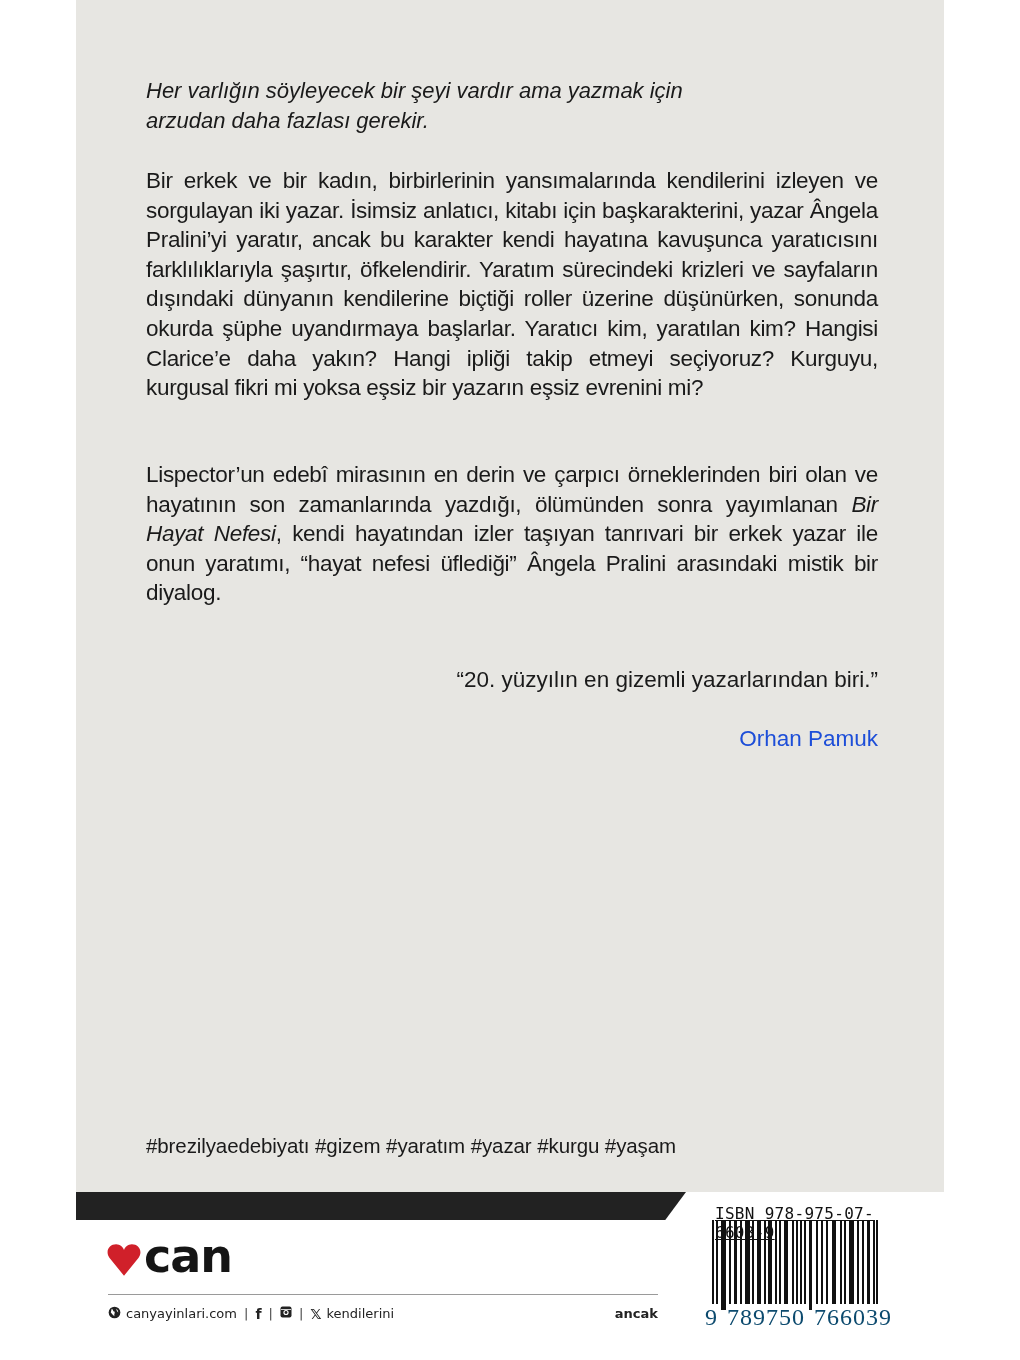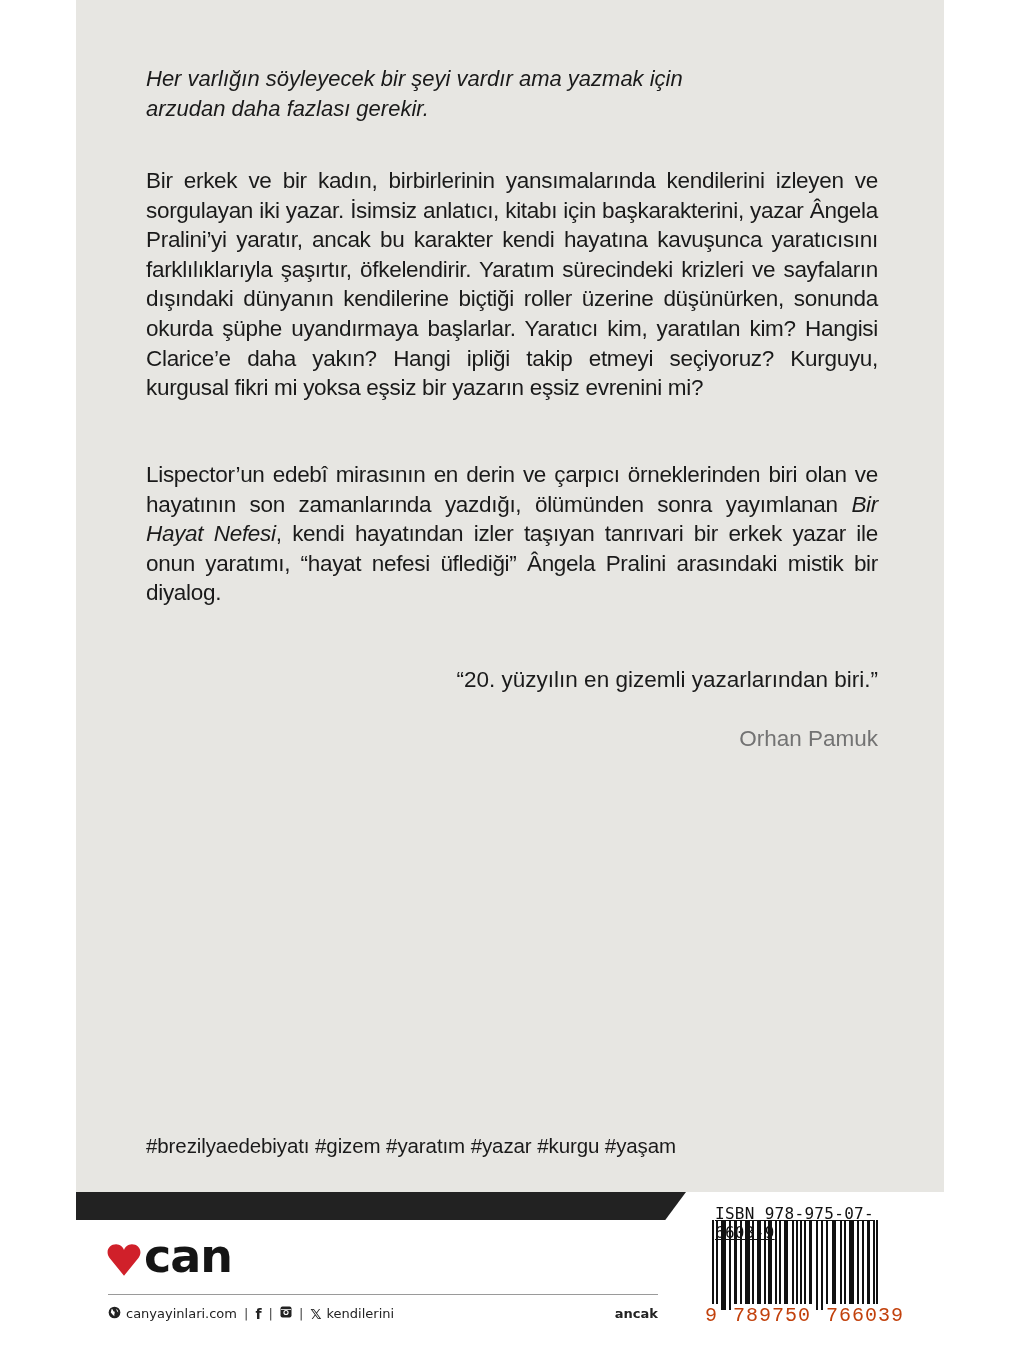--- a/index.html
+++ b/index.html
@@ -1,38 +1,38 @@
 <!DOCTYPE html>
 <html><head>
 <meta charset="utf-8">
 <style>
   html, body { margin:0; padding:0; }
   body { width:1020px; height:1360px; background:#ffffff; position:relative; overflow:hidden; font-family:"Liberation Sans", sans-serif; color:#1b1b1b; }
   .cover { position:absolute; left:76px; top:0; width:868px; height:1192px; background:#e7e6e2; }
-  .epigraph { position:absolute; left:146px; top:64px; width:620px; font-style:italic; font-size:22px; line-height:30px; color:#1a1a1a; }
+  .epigraph { position:absolute; left:146px; top:76px; width:620px; font-style:italic; font-size:22px; line-height:30px; color:#1a1a1a; }
   .body { position:absolute; left:146px; width:732px; font-size:22.5px; line-height:29.6px; text-align:justify; hyphens:manual; color:#1a1a1a; letter-spacing:-0.3px; }
   .p1 { top:166px; }
   .p2 { top:460px; }
   .body em { font-style:italic; }
   .quote { position:absolute; right:142px; top:667px; font-size:22.5px; color:#1a1a1a; text-align:right; }
-  .author { position:absolute; right:142px; top:726px; font-size:22.5px; color:#737373; text-align:right; }
+  .author { position:absolute; right:142px; top:726px; font-size:22.5px; color:#1d4ed8; text-align:right; }
   .tags { position:absolute; left:146px; top:1134px; font-size:20.5px; color:#1a1a1a; letter-spacing:-0.1px; }
   .bar { position:absolute; left:76px; top:1192px; width:610px; height:28px; background:#222222; clip-path:polygon(0 0, 100% 0, 96.6% 100%, 0 100%); }
   .logo { position:absolute; left:106px; top:1242px; display:flex; align-items:center; }
   .heart { width:36px; height:36px; }
   .logo-text { font-family:"DejaVu Sans", sans-serif; font-weight:bold; font-size:46px; line-height:40px; letter-spacing:-1px; color:#151515; margin-left:2px; margin-top:-8px; }
   .divider { position:absolute; left:108px; top:1294px; width:550px; height:1px; background:#9a9a9a; }
   .footer { position:absolute; left:108px; top:1306px; width:550px; display:flex; align-items:flex-start; font-family:"DejaVu Sans", sans-serif; font-size:13px; color:#222; }
   .footer .sep { margin:0 7px; color:#444; }
   .footer .ico { display:inline-flex; align-items:center; justify-content:center; }
   .footer .genre { margin-left:auto; font-weight:bold; font-size:13px; }
   .barcode-wrap { position:absolute; left:710px; top:1204px; width:170px; height:128px; }
   .isbn-text { position:absolute; left:5px; top:0; font-family:"DejaVu Sans Mono", monospace; font-size:16px; letter-spacing:0.3px; color:#111;text-decoration:underline; }
   .bars { position:absolute; left:2px; top:16px; width:166px; height:100px; display:flex; align-items:stretch; }
-  .ean { position:absolute; left:-6px; top:100px; font-family:Liberation Mono, monospace; font-size:20px; color:#c2410c; letter-spacing:1px; background:transparent; }
+  .ean { position:absolute; left:-6px; top:100px; font-family:Liberation Serif, serif; font-size:24px; color:#0c4a6e; letter-spacing:1px; background:transparent; }
   .ean span { background:#fff; padding:0 1px; }
 </style>
 </head>
 <body>
 
 <div class="cover"></div>
 
 <div class="epigraph">Her varlığın söyleyecek bir şeyi vardır ama yazmak için arzudan daha fazlası gerekir.</div>
 
 <div class="body p1">Bir erkek ve bir kadın, birbirlerinin yansımalarında kendilerini izleyen ve sorgulayan iki yazar. İsimsiz anlatıcı, kitabı için başkarakterini, ya­zar Ângela Pralini’yi yaratır, ancak bu karakter kendi hayatına kavu­şunca yaratıcısını farklılıklarıyla şaşırtır, öfkelendirir. Yaratım süre­cindeki krizleri ve sayfaların dışındaki dünyanın kendilerine biçtiği roller üzerine düşünürken, sonunda okurda şüphe uyandırmaya baş­larlar. Yaratıcı kim, yaratılan kim? Hangisi Clarice’e daha yakın? Han­gi ipliği takip etmeyi seçiyoruz? Kurguyu, kurgusal fikri mi yoksa eş­siz bir yazarın eşsiz evrenini mi?</div>

